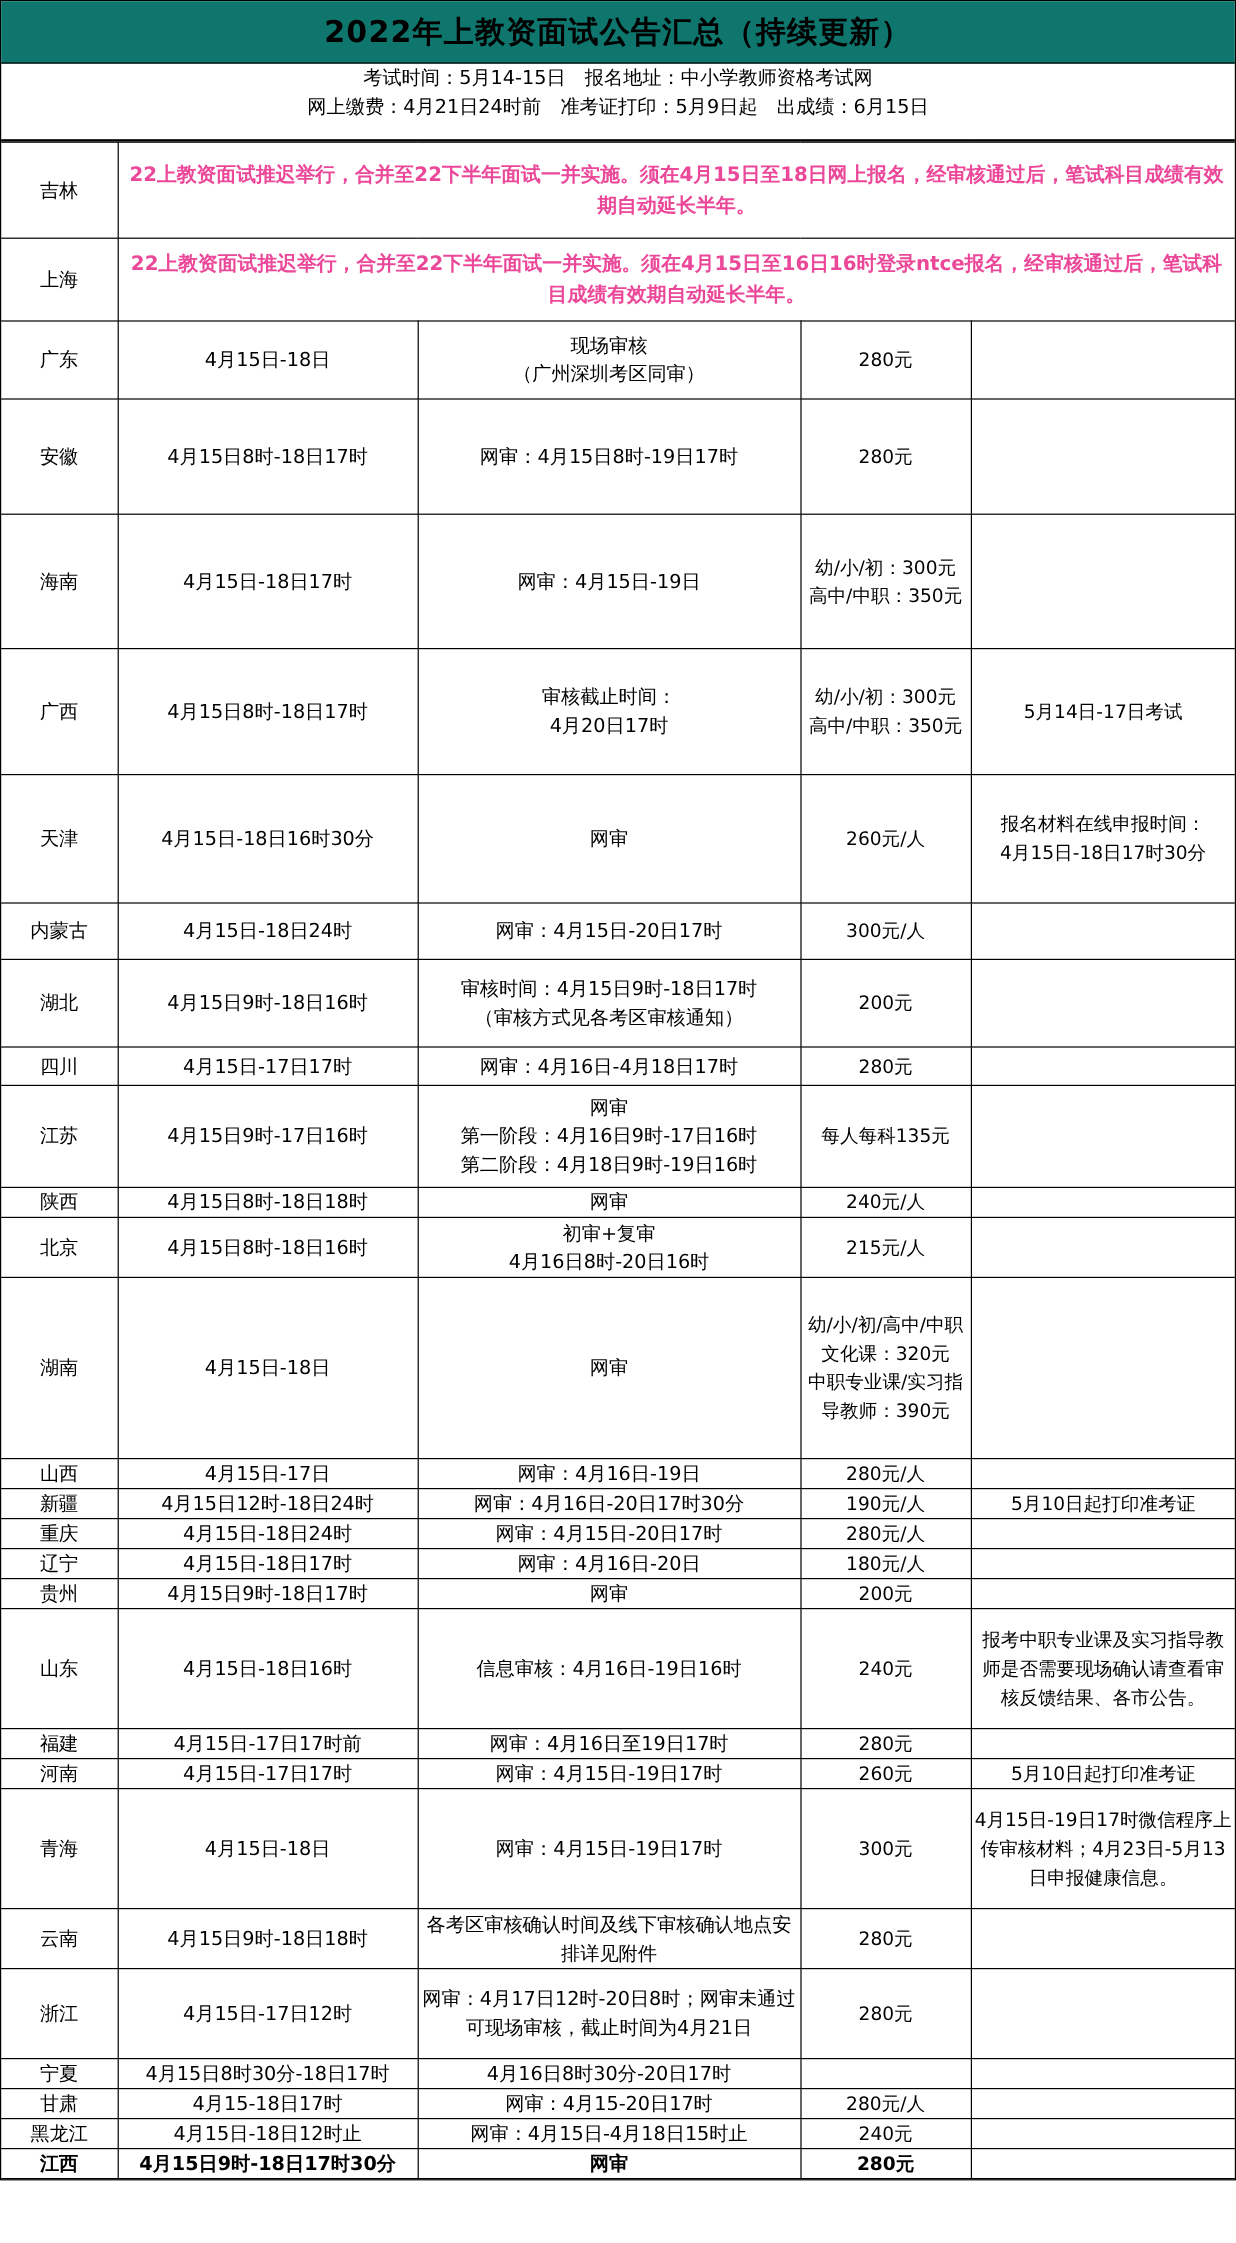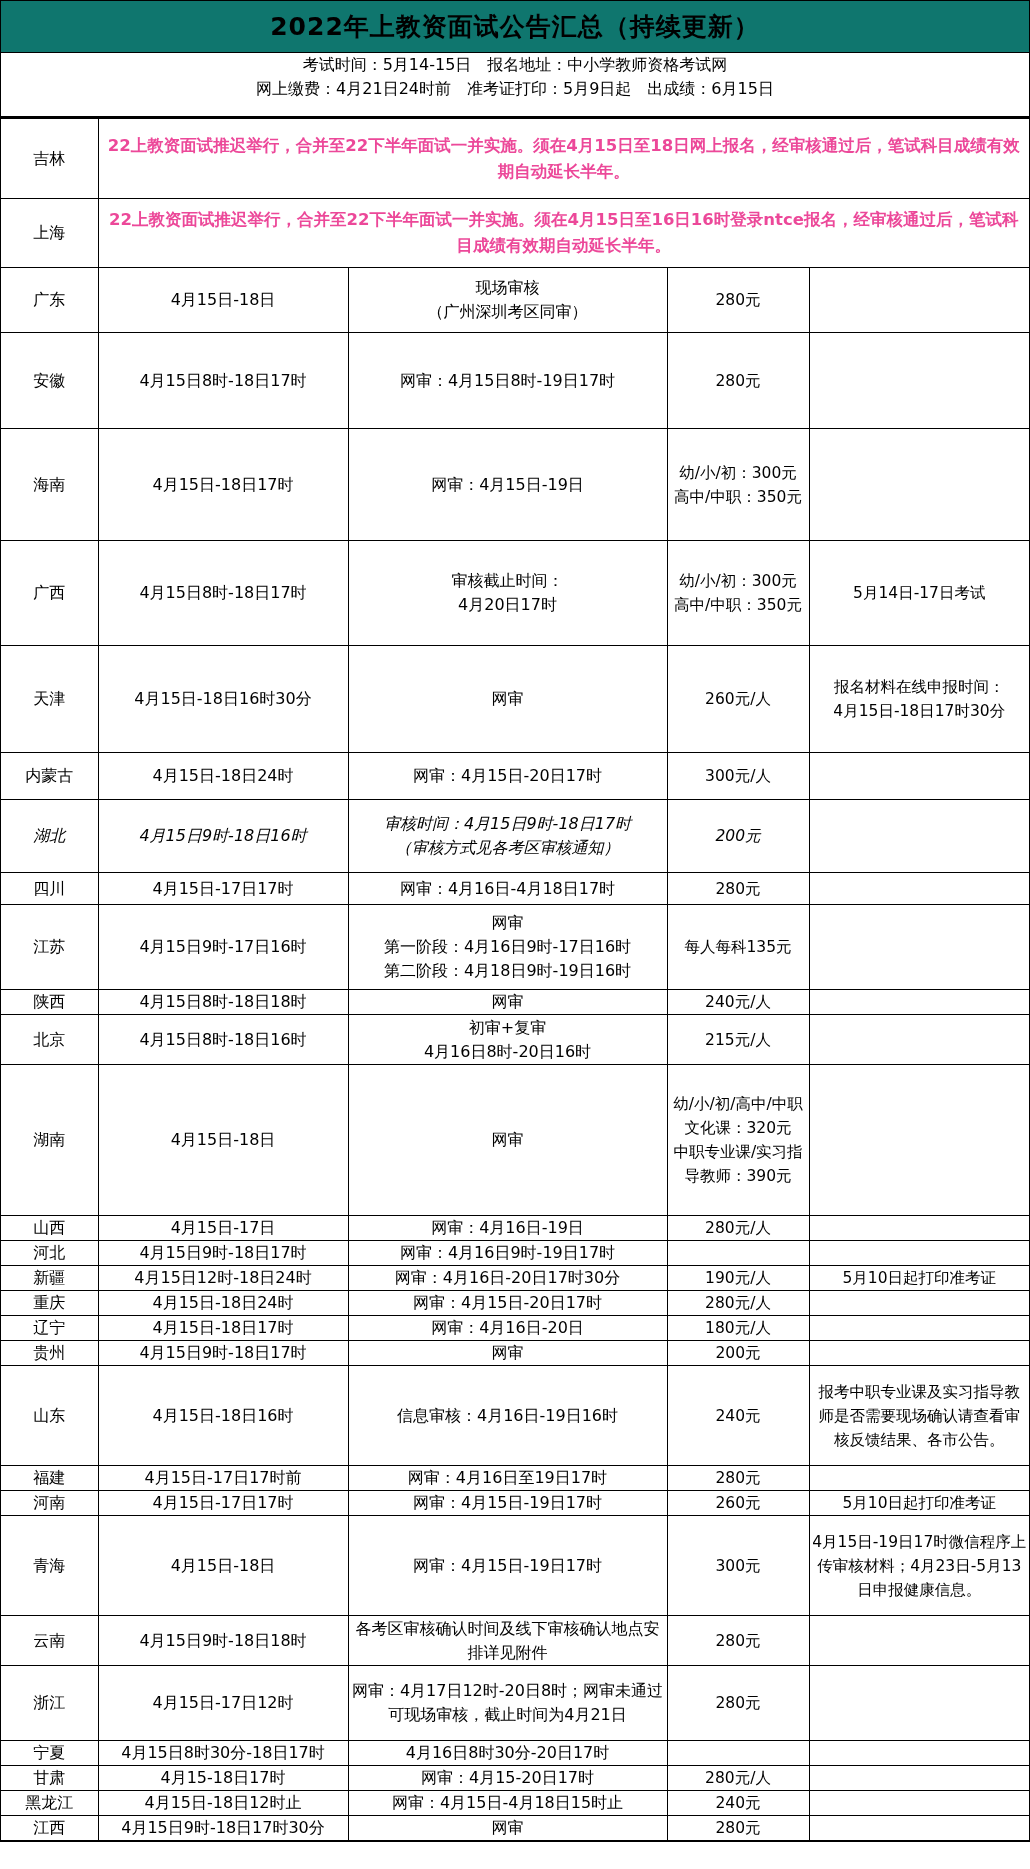--- a/index.html
+++ b/index.html
@@ -84,21 +84,21 @@
           <td class="ml sm">报名材料在线申报时间：
 4月15日-18日17时30分</td>
         </tr>
         <tr style="height: 47px;">
           <td class="ml">内蒙古</td>
           <td class="ml">4月15日-18日24时</td>
           <td class="ml">网审：4月15日-20日17时</td>
           <td class="ml sm">300元/人</td>
           <td class="ml sm"></td>
         </tr>
-        <tr style="height: 73px; font-style: italic;">
+        <tr style="height: 73px;">
           <td class="ml">湖北</td>
           <td class="ml">4月15日9时-18日16时</td>
           <td class="ml">审核时间：4月15日9时-18日17时
 （审核方式见各考区审核通知）</td>
           <td class="ml sm">200元</td>
           <td class="ml sm"></td>
         </tr>
         <tr style="height: 32px; margin-top: 20px;">
           <td class="ml">四川</td>
           <td class="ml">4月15日-17日17时</td>
@@ -139,27 +139,20 @@
           <td class="ml sm"></td>
         </tr>
         <tr style="height: 24px;">
           <td class="ml">山西</td>
           <td class="ml">4月15日-17日</td>
           <td class="ml">网审：4月16日-19日</td>
           <td class="ml sm">280元/人</td>
           <td class="ml sm"></td>
         </tr>
         <tr style="height: 25px;">
-          <td class="ml">河北</td>
-          <td class="ml">4月15日9时-18日17时</td>
-          <td class="ml">网审：4月16日9时-19日17时</td>
-          <td class="ml sm"></td>
-          <td class="ml sm"></td>
-        </tr>
-        <tr style="height: 25px;">
           <td class="ml">新疆</td>
           <td class="ml">4月15日12时-18日24时</td>
           <td class="ml">网审：4月16日-20日17时30分</td>
           <td class="ml sm">190元/人</td>
           <td class="ml sm">5月10日起打印准考证</td>
         </tr>
         <tr style="height: 25px;">
           <td class="ml">重庆</td>
           <td class="ml">4月15日-18日24时</td>
           <td class="ml">网审：4月15日-20日17时</td>
@@ -236,21 +229,21 @@
           <td class="ml sm">280元/人</td>
           <td class="ml sm"></td>
         </tr>
         <tr style="height: 25px;">
           <td class="ml">黑龙江</td>
           <td class="ml">4月15日-18日12时止</td>
           <td class="ml">网审：4月15日-4月18日15时止</td>
           <td class="ml sm">240元</td>
           <td class="ml sm"></td>
         </tr>
-        <tr style="height: 25px;">
+        <tr style="height: 25px; font-weight: bold;">
           <td class="ml">江西</td>
           <td class="ml">4月15日9时-18日17时30分</td>
           <td class="ml">网审</td>
           <td class="ml sm">280元</td>
           <td class="ml sm"></td>
         </tr>
       </tbody>
   </table>
 </div>
 

